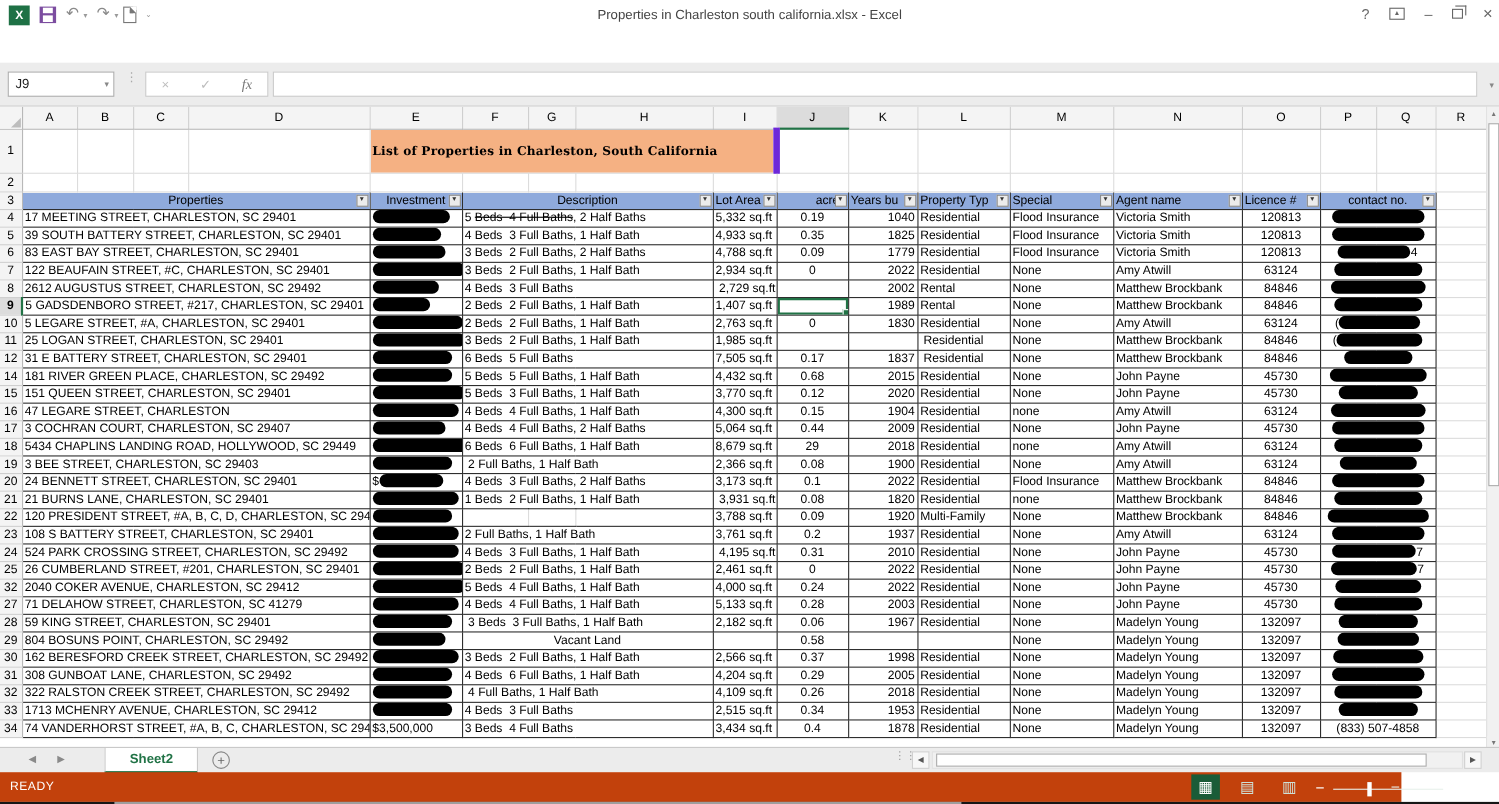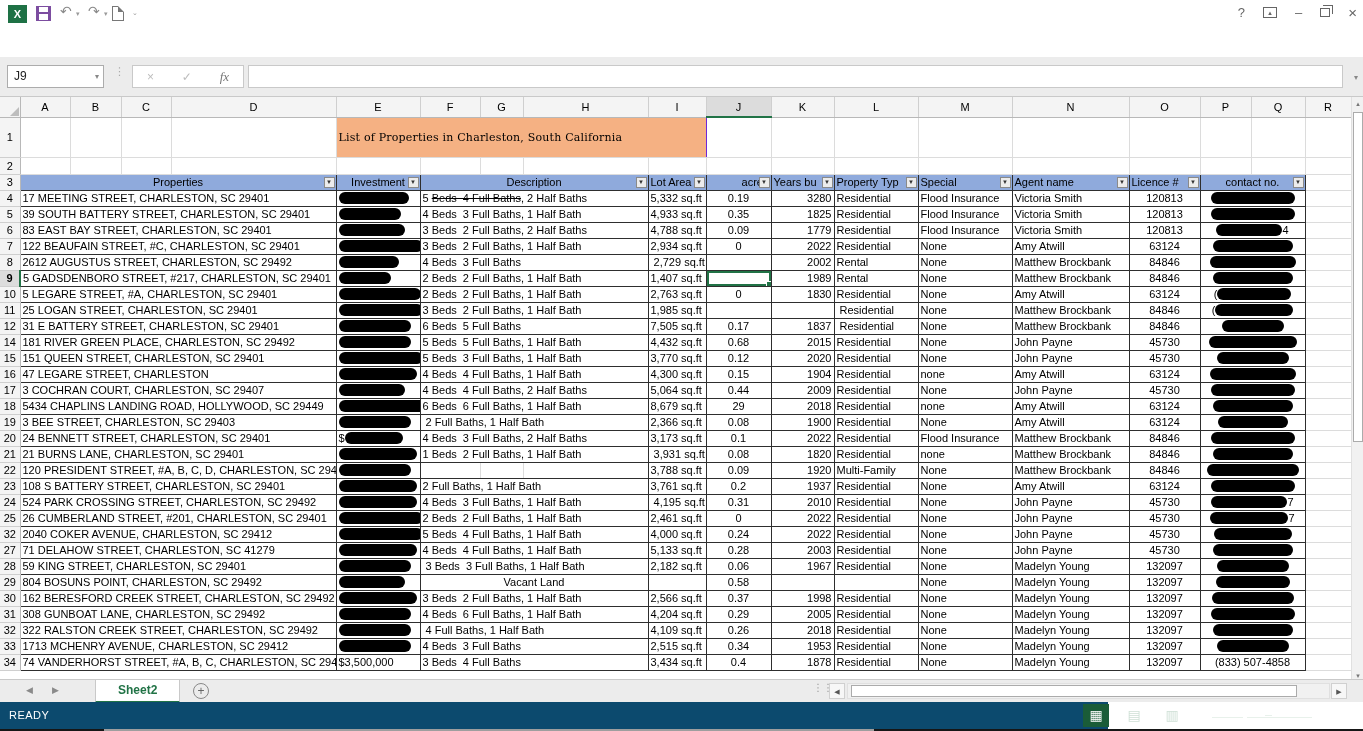--- a/index.html
+++ b/index.html
@@ -50,22 +50,22 @@
   table#sheet { border-collapse:collapse; table-layout:fixed; width:1351px; }
   #sheet td { overflow:hidden; white-space:pre; font-size:11px; color:#000; padding:0 2px; height:16px; vertical-align:middle; }
   td.ch { background:#F4F4F4; border-right:1px solid #CFCFCF; border-bottom:1px solid #B8B8B8; color:#676767; text-align:center; font-size:11px; height:20px; padding:0; }
   td.ch.selcol { background:#DCDCDC; color:#217346; border-bottom:2px solid #217346; }
   td.corner { background:#F4F4F4; border-right:1px solid #B8B8B8; border-bottom:1px solid #B8B8B8; position:relative; }
   td.corner::after { content:""; position:absolute; right:1px; bottom:1px; border-style:solid; border-width:0 0 9px 9px; border-color:transparent transparent #BDBDBD transparent; }
   td.rh { background:#F4F4F4; border-right:1px solid #B8B8B8; border-bottom:1px solid #CFCFCF; color:#5a5a5a; text-align:center; font-size:10px; padding:0; }
   td.rh.selrow { background:#DCDCDC; color:#217346; font-weight:bold; border-right:2px solid #217346; }
   td.g { border-right:1px solid #DCDCDC; border-bottom:1px solid #DCDCDC; }
   td.t { border:1px solid #2E2E2E; }
-  td.banner { background:#F5B183; border-right:1px solid #6d28d9; border-bottom:1px solid #DCDCDC; vertical-align:bottom; overflow:visible;
-              font-family:"DejaVu Serif", serif; font-weight:normal; font-size:14px; letter-spacing:.2px; color:#111; padding:0 0 3px 4px; }
+  td.banner { background:#F5B183; border-right:6px solid #6d28d9; border-bottom:1px solid #DCDCDC; vertical-align:bottom; overflow:visible;
+              font-family:"DejaVu Serif", serif; font-weight:bold; font-size:14px; letter-spacing:.2px; color:#111; padding:0 0 3px 4px; }
   td.h { background:#8FAADC; position:relative; font-size:11px; padding:0 14px 0 3px; }
   td.h.c { text-align:center; }
   td.h.r { text-align:right; }
   .fd { position:absolute; right:1px; top:2px; width:11px; height:11px; background:#ECECEC; border:1px solid #8A8A8A; font-size:6px; line-height:9px; text-align:center; color:#333; }
   td.ct { text-align:center; }
   td.rt { text-align:right; }
   .blob { display:inline-block; height:12px; background:#000; border-radius:6px; vertical-align:middle; margin-top:-2px; }
   .strike { text-decoration:line-through; }
   td.selcell { position:relative; box-shadow:inset 0 0 0 2px #217346; overflow:visible; }
   td.selcell::after { content:""; position:absolute; right:-3px; bottom:-3px; width:6px; height:6px; background:#217346; border:1px solid #fff; }
@@ -81,21 +81,21 @@
   #tabbar { position:absolute; left:0; top:679px; width:1363px; height:23px; background:#ECECEC; border-top:1px solid #C9C9C9; }
   .shnav { position:absolute; top:5px; color:#8a8a8a; font-size:9px; }
   #sheettab { position:absolute; left:95px; top:0; height:23px; background:#fff; border-right:1px solid #C9C9C9; border-left:1px solid #C9C9C9; border-bottom:2px solid #217346; padding:0 22px; font-size:12px; font-weight:bold; color:#217346; line-height:21px; }
   #addsheet { position:absolute; left:193px; top:3px; width:16px; height:16px; border:1px solid #888; border-radius:50%; color:#666; font-size:12px; line-height:14px; text-align:center; }
   #hscroll-dots { position:absolute; left:813px; top:4px; color:#999; font-size:10px; line-height:7px; }
   .hsbox { position:absolute; top:3px; width:16px; height:16px; background:#F7F7F7; border:1px solid #D0D0D0; color:#555; font-size:7px; text-align:center; line-height:15px; }
   #hstrack { position:absolute; left:847px; top:3px; width:483px; height:16px; background:#F1F1F1; border:1px solid #E0E0E0; }
   #hsthumb { position:absolute; left:3px; top:1px; width:446px; height:12px; background:#fff; border:1px solid #ABABAB; }
 
   
-  #statusbar { position:absolute; left:0; top:702px; width:1108px; height:27px; background:#0c4a6e; color:#fff; }
+  #statusbar { position:absolute; left:0; top:702px; width:1274px; height:27px; background:#c2410c; color:#fff; }
   #mode { position:absolute; left:9px; top:7px; font-size:11px; letter-spacing:.5px; }
   .viewbtn { position:absolute; top:2px; width:26px; height:23px; text-align:center; font-size:14px; line-height:23px; color:#CFE0D6; }
   .viewbtn.active { background:#1A5C38; color:#fff; }
   #zminus { position:absolute; left:1196px; top:6px; font-size:14px; }
   #ztrack { position:absolute; left:1212px; top:15px; width:100px; height:1px; background:#E8F1EB; }
   #zthumb { position:absolute; left:1243px; top:9px; width:4px; height:13px; background:#fff; }
   #ztick { position:absolute; left:1265px; top:13px; width:7px; height:1px; background:#E8F1EB; }
   #zplus { position:absolute; left:1318px; top:6px; font-size:14px; }
   #zoomlevel { position:absolute; left:1331px; top:8px; font-size:11px; }
 
@@ -110,20 +110,21 @@
 
   <div id="titlebar">
     <div class="xlicon">X</div>
     <div class="saveicon"></div>
     <span class="tbglyph" style="left:60px">↶</span>
     <span class="tbcaret" style="left:76px">▾</span>
     <span class="tbglyph" style="left:88px">↷</span>
     <span class="tbcaret" style="left:104px">▾</span>
     <div class="docicon"></div>
     <span class="tbcaret" style="left:132px;top:9px">⌄</span>
+    <div id="title-text">Properties in Charleston south california.xlsx - Excel</div>
     <div class="winbtns">
       <span>?</span>
       <span class="ribbon-display-icon">▴</span>
       <span>–</span>
       <span class="restore-icon"></span>
       <span style="font-size:15px">×</span>
     </div>
   </div>
 
 
@@ -237,21 +238,21 @@
             <td class="t h c" colspan="2">contact no.<span class="fd">▼</span></td>
             <td class="g"></td>
           </tr>
           <tr style="height:16px">
             <td class="rh">4</td>
             <td class="t" colspan="4">17 MEETING STREET, CHARLESTON, SC 29401</td>
             <td class="t"><span class="blob" style="width:70px"></span></td>
             <td class="t" colspan="3">5 <span class="strike">Beds  4 Full Baths</span>, 2 Half Baths</td>
             <td class="t">5,332 sq.ft</td>
             <td class="t ct">0.19</td>
-            <td class="t rt">3280</td>
+            <td class="t rt">1040</td>
             <td class="t">Residential</td>
             <td class="t">Flood Insurance</td>
             <td class="t">Victoria Smith</td>
             <td class="t ct">120813</td>
             <td class="t ct" colspan="2"><span class="blob" style="width:84px"></span></td>
             <td class="g"></td>
           </tr>
           <tr style="height:16px">
             <td class="rh">5</td>
             <td class="t" colspan="4">39 SOUTH BATTERY STREET, CHARLESTON, SC 29401</td>

